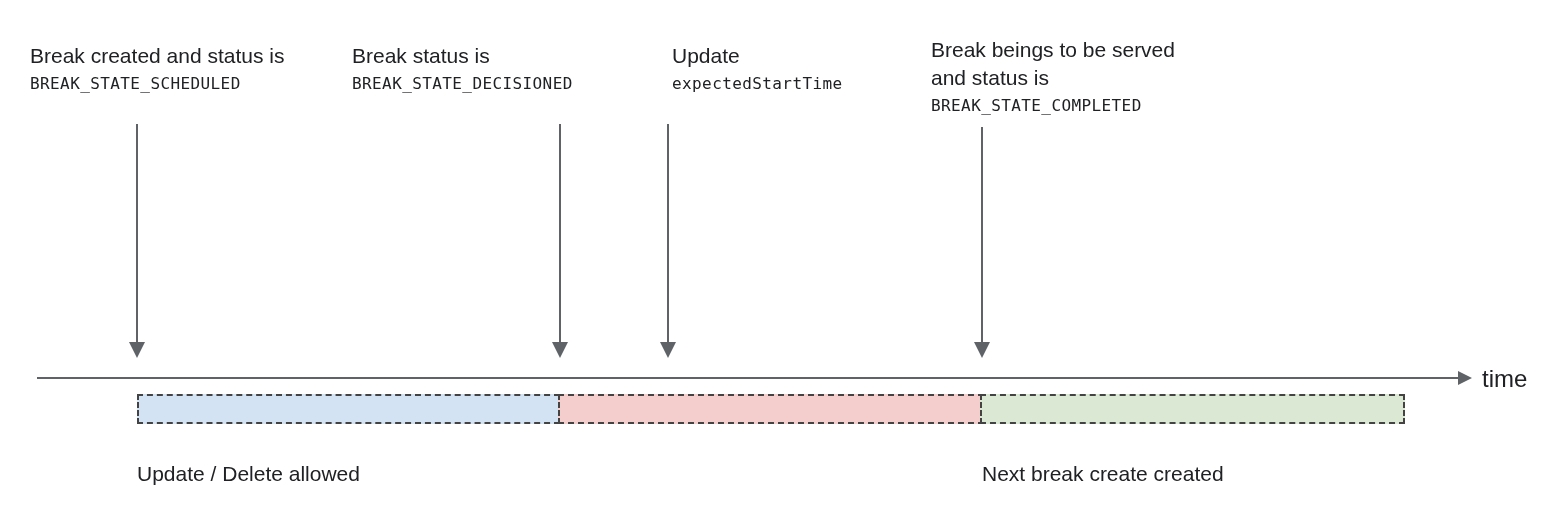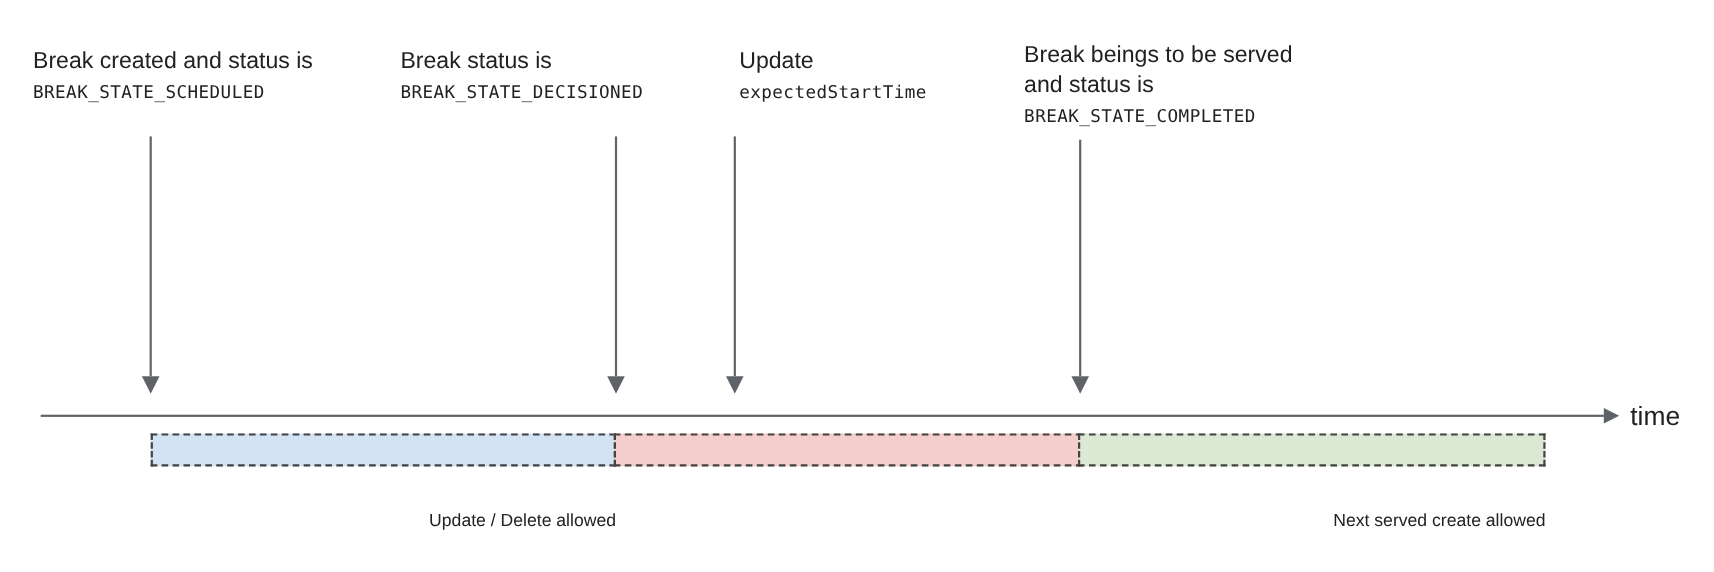--- a/index.html
+++ b/index.html
@@ -62,36 +62,36 @@
   }
   .seg {
     position: absolute;
     top: 394px; height: 30px;
     box-sizing: border-box;
     border: 2px dashed #434343;
   }
   .seglabel {
     position: absolute;
     top: 461px;
-    font-size: 16px;
+    font-size: 21px;
     line-height: 26px;
-    text-align: right;
+    text-align: left;
   }
 </style>
 </head>
 <body>
 
 <div class="canvas">
 
   <div class="ann" style="left:30px; top:42px">
     <div class="sans">Break created and status is</div>
     <div class="mono">BREAK_STATE_SCHEDULED</div>
   </div>
 
-  <div class="ann" style="left:364px; top:42px">
+  <div class="ann" style="left:352px; top:42px">
     <div class="sans">Break status is</div>
     <div class="mono">BREAK_STATE_DECISIONED</div>
   </div>
 
   <div class="ann" style="left:672px; top:42px">
     <div class="sans">Update</div>
     <div class="mono">expectedStartTime</div>
   </div>
 
   <div class="ann" style="left:931px; top:36px">
@@ -119,15 +119,15 @@
 
   <div class="tline"></div>
   <div class="tarrow"></div>
   <div class="tlabel">time</div>
 
   <div class="seg" style="left: 137px; width: 423px; background: rgb(211, 227, 243); border-color: rgb(67, 67, 67);"></div>
   <div class="seg" style="left: 558px; width: 426px; background: rgb(243, 206, 205); border-color: rgb(67, 67, 67);"></div>
   <div class="seg" style="left: 980px; width: 425px; background: rgb(219, 233, 212); border-color: rgb(67, 67, 67);"></div>
 
   <div class="seglabel" style="left:137px; width:423px">Update / Delete allowed</div>
-  <div class="seglabel" style="left:982px; width:423px">Next served create allowed</div>
+  <div class="seglabel" style="left:982px; width:423px">Next break create created</div>
 
 </div>
 
 </body></html>

